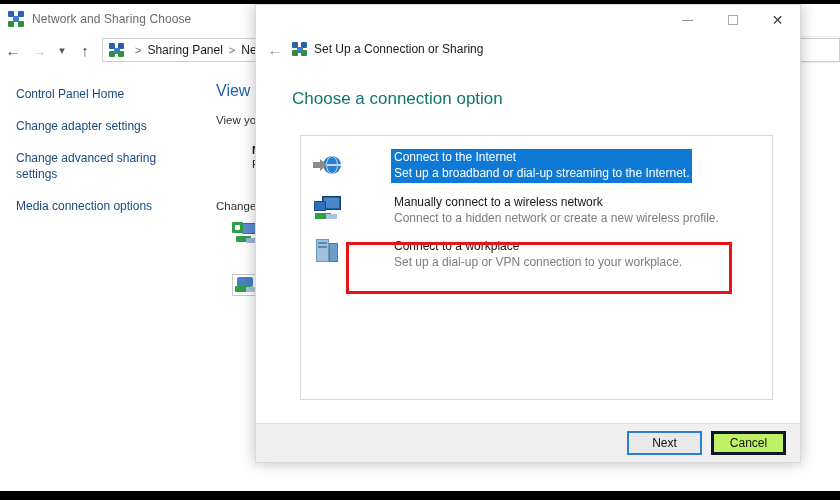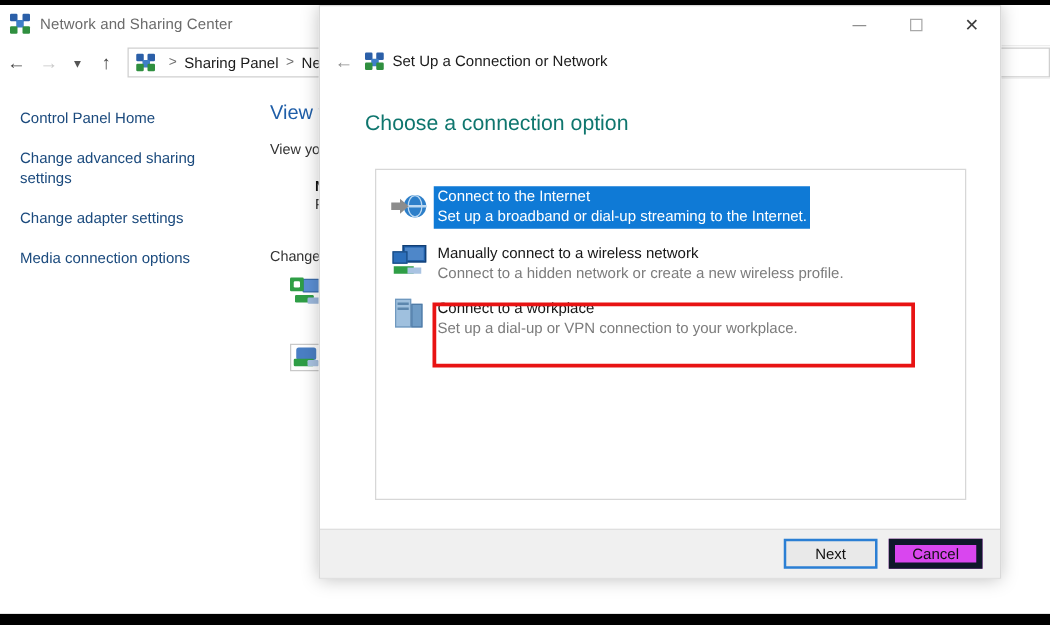--- a/index.html
+++ b/index.html
@@ -155,20 +155,21 @@
     width: 473px; height: 265px;
     border: 1px solid #d7d7d7;
     background: #fff;
     padding-top: 8px;
   }
   .opt {
     position: relative;
     display: flex;
     padding: 5px 8px 5px 8px;
     margin: 0 4px;
+    gap: 44px;
   }
   .opt .opt-icon { width: 34px; flex: none; position: relative; height: 34px; }
   .opt .opt-text { padding-left: 3px; padding-top: 1px; }
   .opt-title {
     font-size: 12px; color: #161616; line-height: 16px; white-space: nowrap;
   }
   .opt-desc {
     font-size: 12px; color: #7c7c7c; line-height: 16px; white-space: nowrap;
   }
   .opt.selected .opt-text {
@@ -191,22 +192,22 @@
     position: absolute; left: 0; right: 0; bottom: 0; height: 39px;
     background: #f0f0f0;
     border-top: 1px solid #dfdfdf;
     display: flex; align-items: center; justify-content: flex-end;
     padding-right: 14px;
     text-align: center;
   }
   .dbtn {
     min-width: 75px; height: 24px;
     font-size: 12px; color: #111;
-    background: #d946ef;
-    border: 5px solid #0f172a;
+    background: #bef264;
+    border: 3px solid #0f172a;
     display: flex; align-items: center; justify-content: center;
     margin-left: 9px;
   }
   .dbtn.primary {
     border: 2px solid #2b7fd4;
     background: #e9e9e9;
   }
 
   .divline {
     position: absolute; background: #ededed; height: 1px;
@@ -220,21 +221,21 @@
   <div id="cp-window">
 
     <div id="cp-titlebar">
       <span class="cp-title-icon neticon">
         <i class="b1"></i>
           <i class="b2"></i>
           <i class="b3"></i>
           <i class="b4"></i>
           <i class="b5"></i>
       </span>
-      <span class="cp-title-text">Network and Sharing Center</span>
+      <span class="cp-title-text">Network and Sharing Choose</span>
     </div>
 
     <div id="cp-navbar">
       <span class="nav-btn">←</span>
       <span class="nav-btn dim">→</span>
       <span class="nav-btn small">▾</span>
       <span class="nav-btn">↑</span>
       <div id="addressbar">
         <span class="neticon" style="width:15px;height:14px;margin-right:5px;flex:none;">
           <i class="b1"></i>
@@ -246,22 +247,22 @@
         <span class="crumb-sep">&gt;</span>
         <span class="crumb">Sharing Panel</span>
         <span class="crumb-sep">&gt;</span>
         <span class="crumb">Netw</span>
       </div>
     </div>
 
     <div id="cp-body">
       <div id="cp-sidebar">
         <div class="side-link">Control Panel Home</div>
+        <div class="side-link">Change adapter settings</div>
         <div class="side-link">Change advanced sharing settings</div>
-        <div class="side-link">Change adapter settings</div>
         <div class="side-link">Media connection options</div>
       </div>
 
       <div id="cp-content">
         <div class="cp-h1">View y</div>
         <div class="cp-sub">View yo</div>
         <div class="cp-netname">NGU</div>
         <div class="cp-nettype">Publ</div>
         <div class="cp-h2">Change</div>
 
@@ -307,21 +308,21 @@
       <div id="dlg-back">
         <span>←</span>
       </div>
       <span class="dlg-icon neticon" style="width:15px;height:14px;display:inline-block;">
         <i class="b1"></i>
           <i class="b2"></i>
           <i class="b3"></i>
           <i class="b4"></i>
           <i class="b5"></i>
       </span>
-      <span id="dlg-title">Set Up a Connection or Network</span>
+      <span id="dlg-title">Set Up a Connection or Sharing</span>
     </div>
 
     <div id="dlg-heading">Choose a connection option</div>
 
     <div id="options-box">
 
       <div class="opt selected">
         <span class="opt-icon">
           <span class="mon" style="position:absolute;left:10px;top:7px;width:18px;height:18px;border-radius:50%;background:#2d7fc9;"></span>
           <span class="mon" style="position:absolute;left:13px;top:7px;width:12px;height:18px;border-radius:50%;border:1px solid #bcd9f2;"></span>

